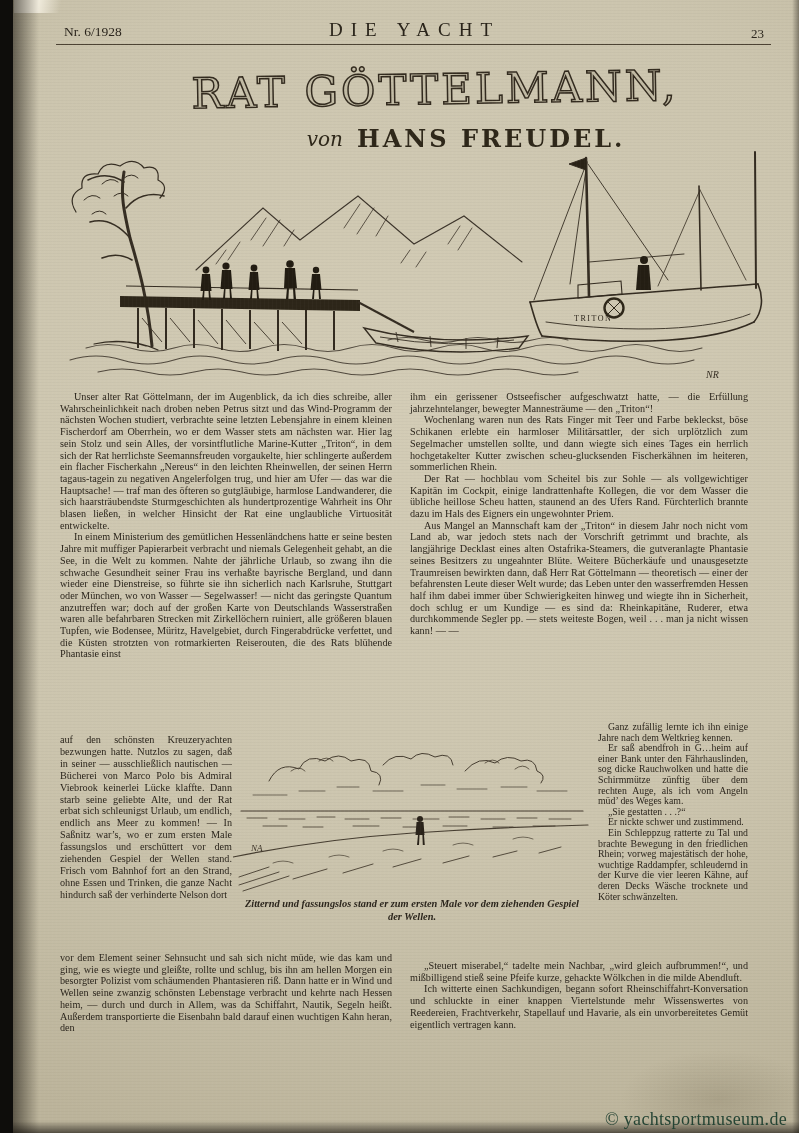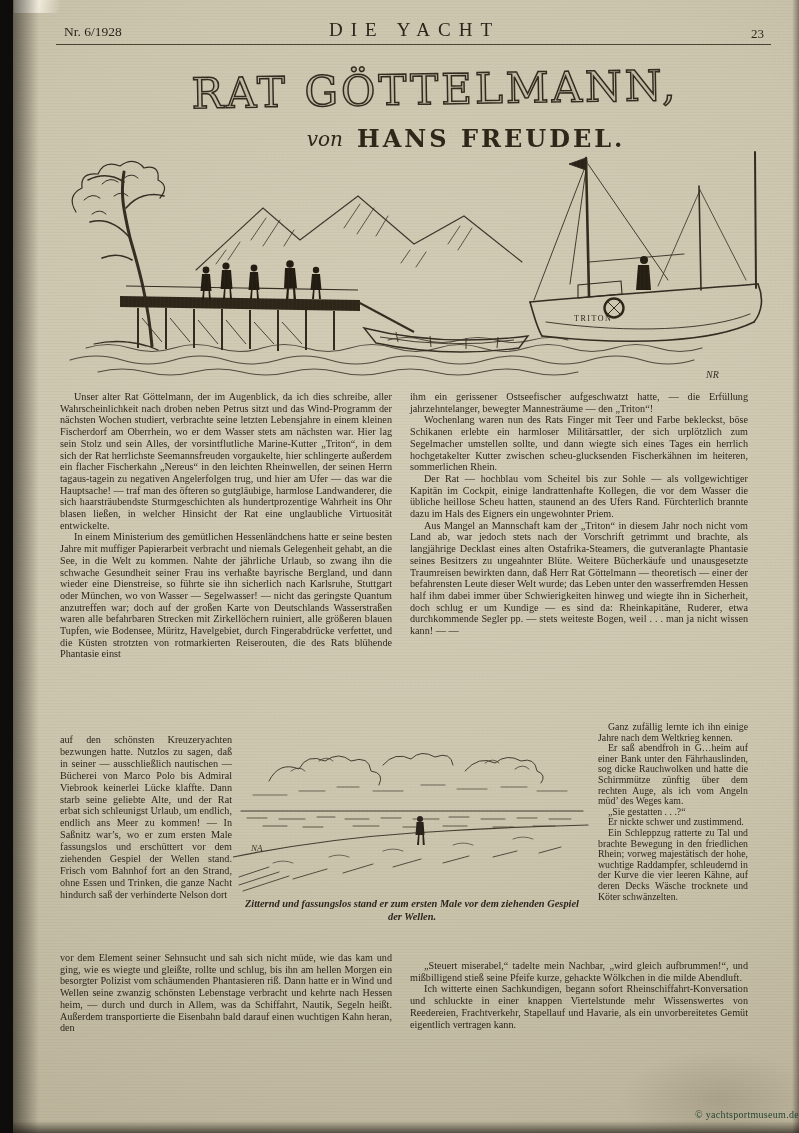--- a/index.html
+++ b/index.html
@@ -44,21 +44,21 @@
   .block-l2{left:60px;top:734px;width:172px;line-height:11.9px;}
   .block-l3{left:60px;top:952px;width:332px;}
   .block-r1{left:410px;top:391px;width:338px;}
   .block-r2{left:598px;top:722px;width:150px;font-size:9.8px;line-height:10.6px;}
   .block-r2 .in{text-indent:10px;}
   .block-r3{left:410px;top:960px;width:338px;}
 
   .caption{position:absolute;left:238px;top:898px;width:348px;text-align:center;
     font-style:italic;font-weight:bold;font-size:10.4px;line-height:12.6px;color:#2b251c;}
 
-  .watermark{position:absolute;right:0;top:1109px;font-size:10px;letter-spacing:.3px;
+  .watermark{position:absolute;right:12px;top:1109px;font-size:18px;letter-spacing:.3px;
     color:#254434;z-index:7;}
 
   .sig{font-style:italic;}
 </style>
 </head>
 <body>
 
 <div class="page">
   <div class="paper">
 

